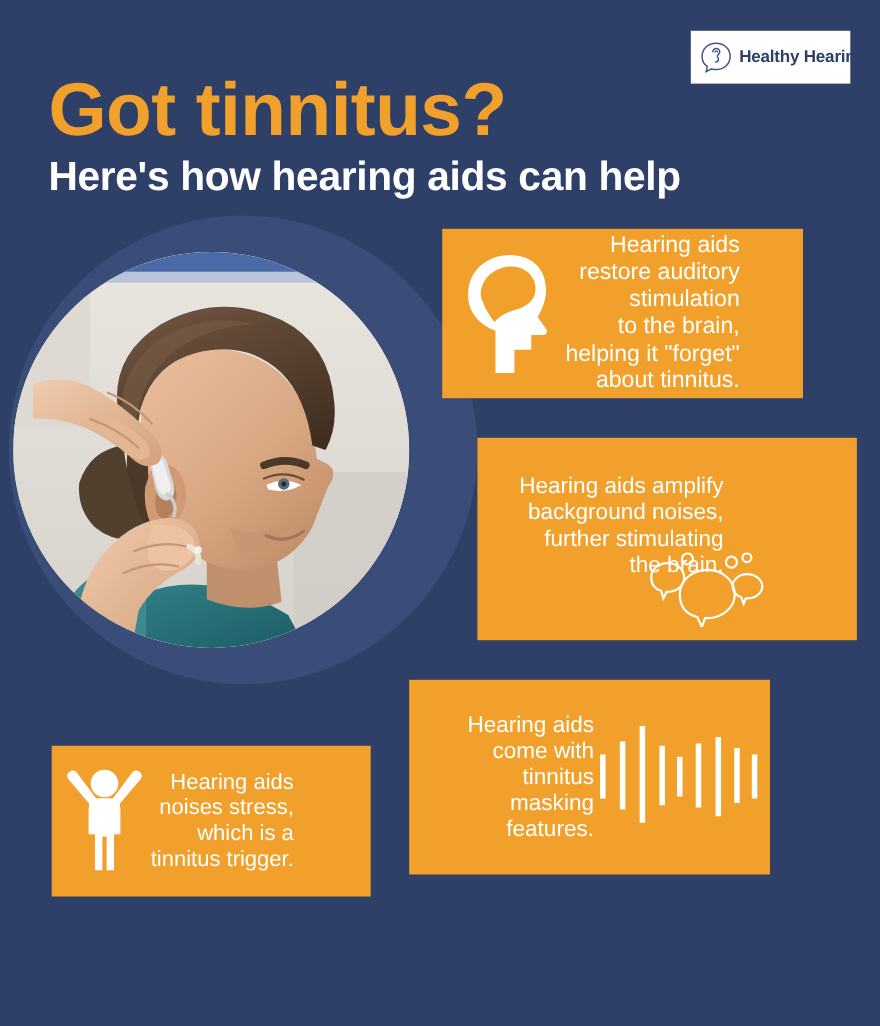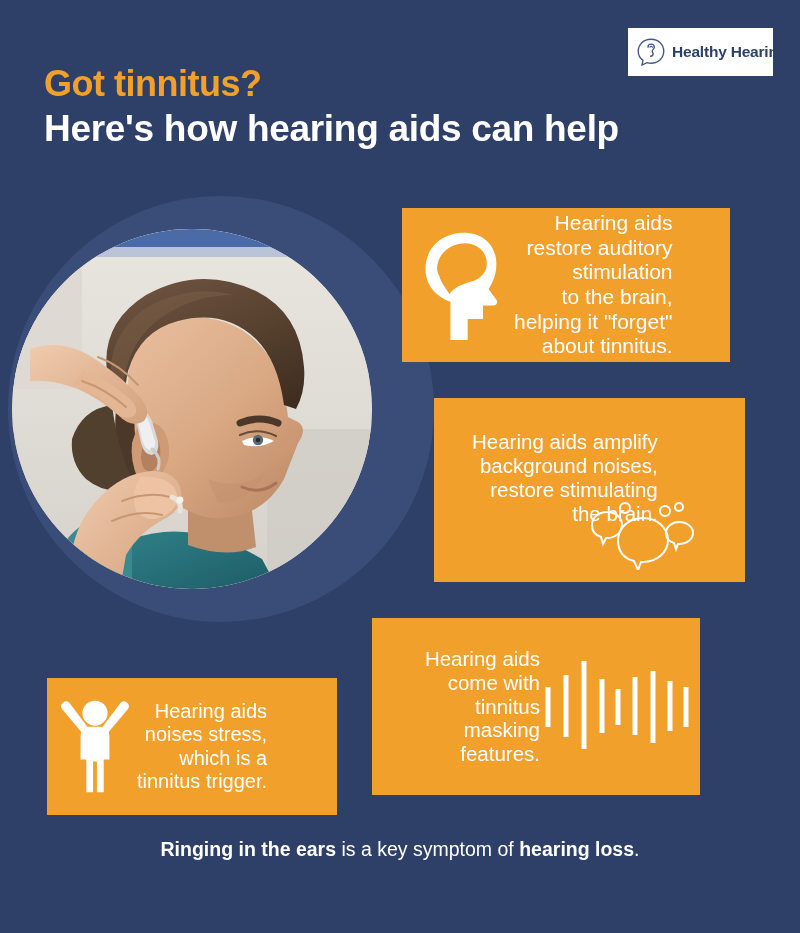--- a/index.html
+++ b/index.html
@@ -64,21 +64,21 @@
   }
 
   
   .headline {
     position: absolute;
     left: 44px;
     top: 66px;
     width: 700px;
   }
   .headline-main {
-    font-size: 36px;
+    font-size: 68px;
     font-weight: bold;
     color: #f2a02c;
     line-height: 1.0;
     letter-spacing: -0.5px;
     margin: 0;
   }
   .headline-sub {
     font-size: 37px;
     color: #ffffff;
     line-height: 1.05;
@@ -130,21 +130,21 @@
   .card-text b { font-weight: normal; }
 
   #card-brain {
     left: 402px; top: 208px; width: 328px; height: 154px;
     padding: 0 12px 0 10px;
   }
   #card-brain .icon-wrap { flex: 0 0 96px; margin-right: 6px; }
   #card-brain .card-text { font-size: 21px; }
 
   #card-bubbles {
-    left: 434px; top: 398px; width: 311px; height: 184px;
+    left: 434px; top: 398px; width: 345px; height: 184px;
     padding: 0 0 0 38px;
     align-items: flex-start;
     flex-direction: column;
     justify-content: flex-start;
   }
   #card-bubbles .card-text { padding-top: 32px; }
   #card-bubbles .bubbles-icon {
     position: absolute; left: 150px; top: 104px; width: 118px; height: 68px;
   }
 
@@ -316,21 +316,21 @@
       <span>to the brain,</span><br>
       <span>helping it "forget"</span><br>
       <span>about tinnitus.</span>
     </span>
   </div>
 
   <div class="card" id="card-bubbles">
     <span class="card-text">
       <span>Hearing aids amplify</span><br>
       <b>background noises</b><span>,</span><br>
-      <span>restore stimulating</span><br>
+      <span>further stimulating</span><br>
       <span>the brain.</span>
     </span>
     <span class="bubbles-icon">
       <svg viewBox="0 0 118 68" width="118" height="68" aria-hidden="true">
         <g fill="none" stroke="#ffffff" stroke-width="2">
           <path d="M59 16 C73 16 84 26 84 38 C84 50 73 60 59 60 L57 60 L54 68 L50 59 C38 56 34 47 34 38 C34 26 45 16 59 16 Z"></path>
           <path d="M23 10 C32 10 38 16 38 23 C38 30 32 36 23 36 L22 36 L19 42 L17 35 C10 33 8 28 8 23 C8 16 14 10 23 10 Z"></path>
           <path d="M95 20 C103 20 109 25 109 31 C109 37 103 42 95 42 L94 42 L92 47 L90 41 C84 39 82 35 82 31 C82 25 88 20 95 20 Z"></path>
           <circle cx="41" cy="6" r="5"></circle>
           <circle cx="81" cy="9" r="5"></circle>
@@ -375,17 +375,14 @@
       </svg>
     </span>
     <span class="card-text">
       <span>Hearing aids</span><br>
       <b>noises stress</b><span>,</span><br>
       <span>which is a</span><br>
       <span>tinnitus trigger.</span>
     </span>
   </div>
 
-  <div class="footer">
-    <b>Ringing in the ears</b><span> is a key symptom of </span><b>hearing loss</b><span>.</span>
-  </div>
 
 </div>
 
 </body></html>

